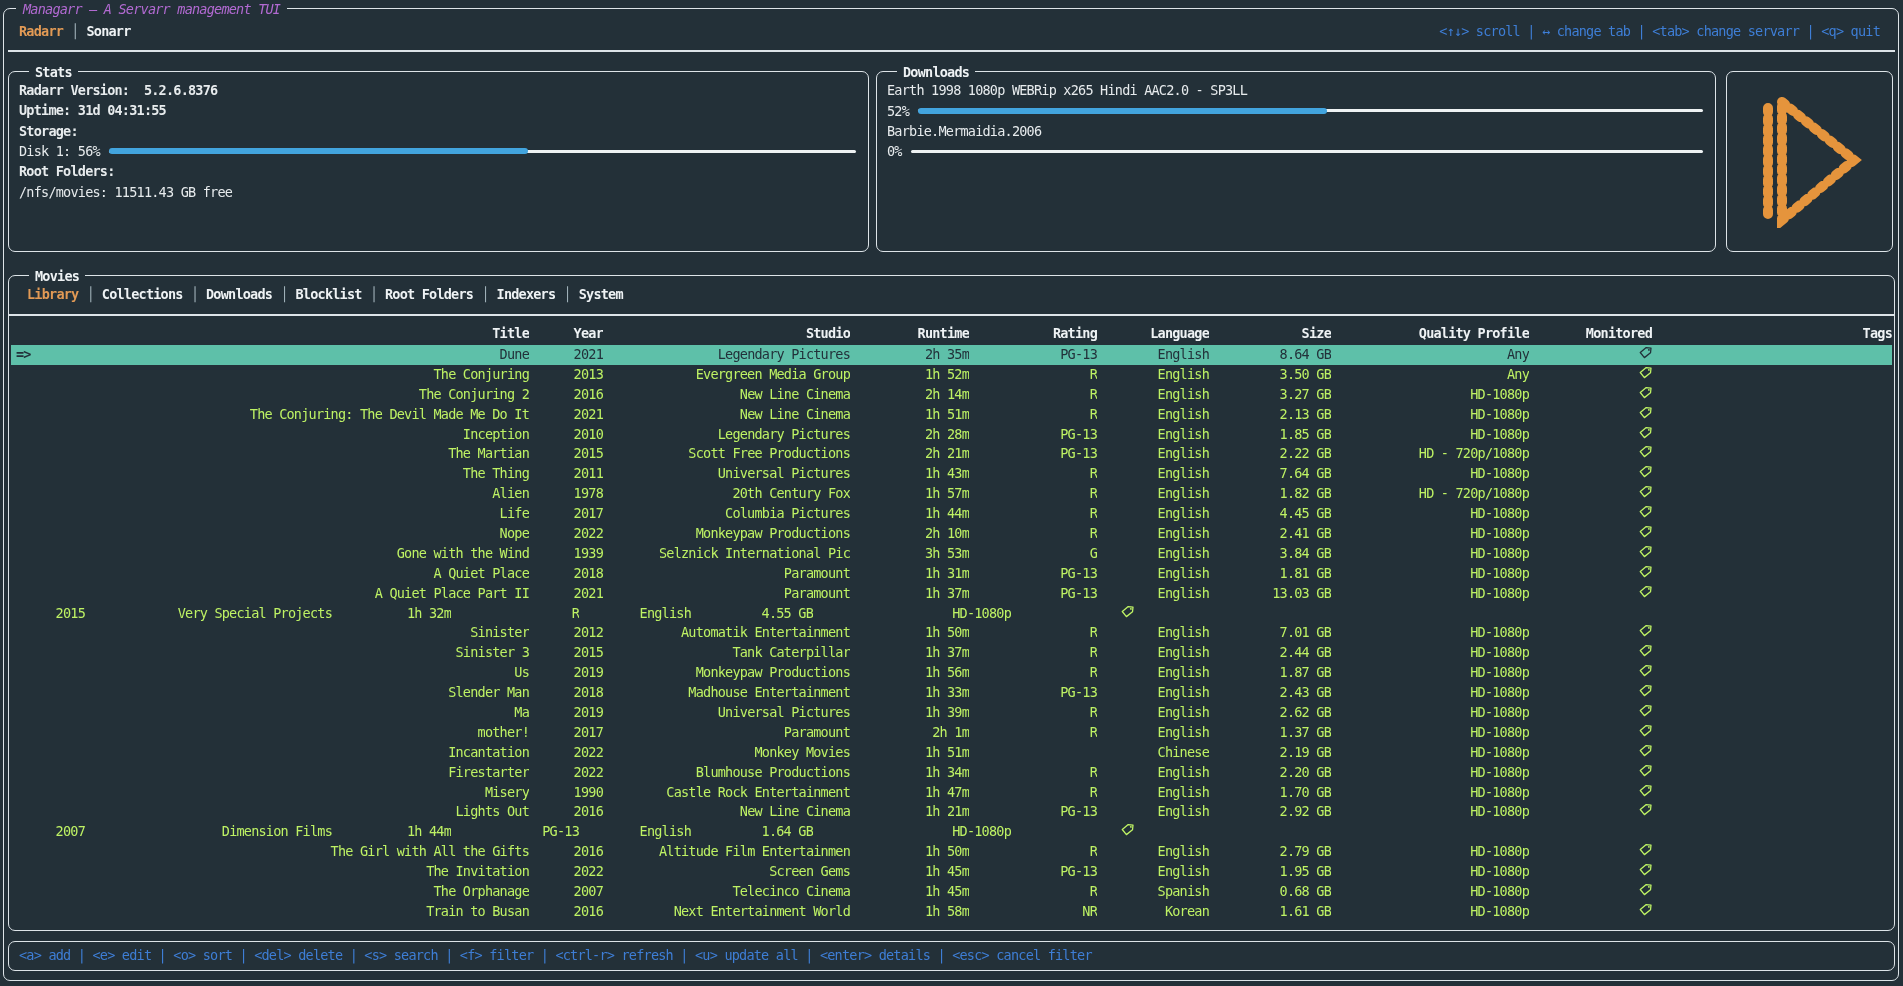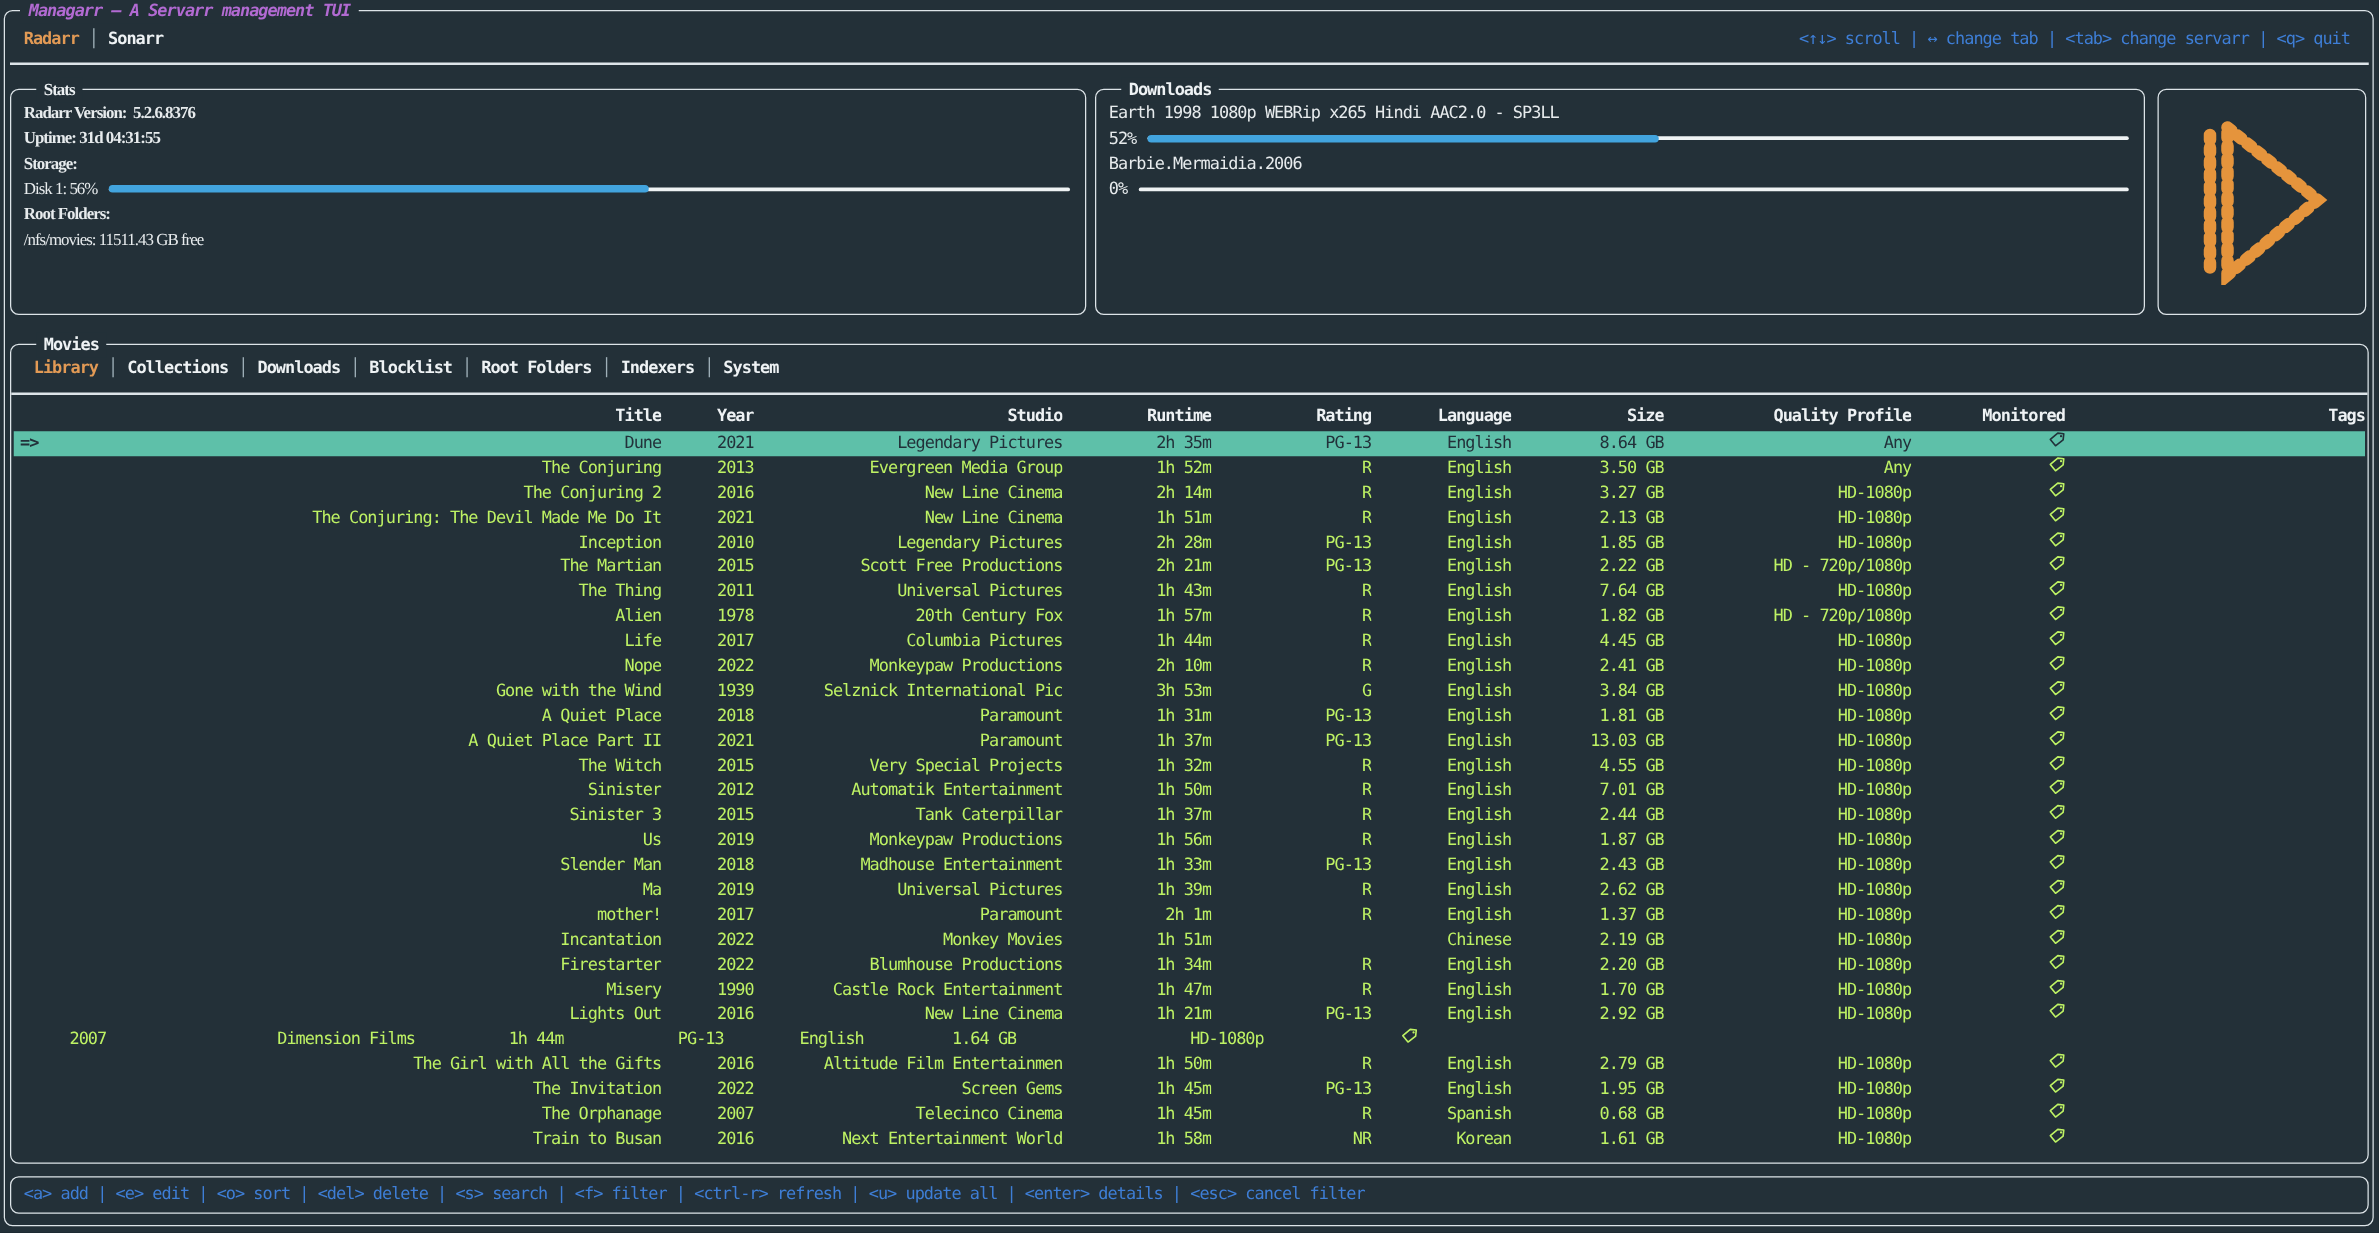--- a/index.html
+++ b/index.html
@@ -10,21 +10,21 @@
     font-family:"DejaVu Sans Mono","Liberation Mono",monospace;
     font-size:13.5px; letter-spacing:-0.78px; color:#e7ebed;
   }
   .box { position:absolute; border:1.5px solid #dde4e8; border-radius:7px; }
   .ptitle {
     position:absolute; top:-10px; left:20px; line-height:20px;
     background:#233038; padding:0 6px; font-weight:bold; color:#eef2f4; white-space:pre;
   }
   .app-title-patch {
     position:absolute; top:-10px; left:12px; line-height:20px;
-    background:#233038; padding:0 7px; font-weight:bold; font-style:italic; white-space:pre;
+    background:#233038; padding:0 7px; font-weight:normal; font-style:italic; white-space:pre;
   }
   .topbar-tabs { position:absolute; top:12px; left:15px; height:20px; line-height:20px; white-space:pre; }
   .topbar-help { position:absolute; top:12px; right:18px; height:20px; line-height:20px; white-space:pre; text-align:right; }
   .tabsep { color:#9fb0b8; font-weight:normal; padding:0 8px; }
   .hline { position:absolute; height:1.5px; background:#dde4e8; }
   .panel-content { position:absolute; left:10px; right:10px; top:0; }
   .sline { height:20.35px; line-height:20.35px; white-space:pre; }
   .bold { font-weight:bold; }
   .gline { display:flex; align-items:center; height:20.35px; }
   .glabel { white-space:pre; flex:0 0 auto; }
@@ -61,21 +61,21 @@
   <div class="box" style="left:3px; top:8px; width:1896px; height:973px;">
     <span class="app-title-patch" style="color:#b26ad2;">Managarr — A Servarr management TUI</span>
 
     <div class="topbar-tabs"><span style="color:#e29a55; font-weight:bold;">Radarr</span><span class="tabsep">│</span><span style="color:#eef2f4; font-weight:bold;">Sonarr</span></div>
 
     <div class="topbar-help blue">&lt;↑↓&gt; scroll | ↔ change tab | &lt;tab&gt; change servarr | &lt;q&gt; quit</div>
   </div>
 
   <div class="hline" style="left:8px; top:50px; width:1887px;"></div>
 
-  <div class="box" style="left:8px; top:71px; width:861px; height:181px;font-family:Liberation Serif, serif;">
+  <div class="box" style="left:8px; top:71px; width:861px; height:181px;">
     <span class="ptitle">Stats</span>
     <div class="panel-content" style="top:8px;">
       <div class="sline bold">Radarr Version:  5.2.6.8376</div>
       <div class="sline bold">Uptime: 31d 04:31:55</div>
       <div class="sline bold">Storage:</div>
       <div class="gline">
         <span class="glabel">Disk 1: 56%</span>
         <div class="gauge">
           <div class="track"></div>
           <div class="fill" style="width: 56%;"></div>
@@ -326,21 +326,20 @@
           <div class="cell c-language">English</div>
           <div class="cell c-size">13.03 GB</div>
           <div class="cell c-quality">HD-1080p</div>
           <div class="cell c-monitored"><svg class="tagicon" width="13" height="13" viewBox="0 0 14 14">
               <path d="M7.2 1.6 L12.4 1.6 L12.4 6.8 L6.4 12.6 L1.4 7.6 Z" fill="none" stroke="currentColor" stroke-width="1.4" stroke-linejoin="round"></path>
               <circle cx="10.3" cy="3.8" r="1" fill="currentColor"></circle>
             </svg></div>
           <div class="cell c-tags"></div>
         </div>
         <div class="trow">
-          <div class="cell c-title">The Witch</div>
           <div class="cell c-year">2015</div>
           <div class="cell c-studio">Very Special Projects</div>
           <div class="cell c-runtime">1h 32m</div>
           <div class="cell c-rating">R</div>
           <div class="cell c-language">English</div>
           <div class="cell c-size">4.55 GB</div>
           <div class="cell c-quality">HD-1080p</div>
           <div class="cell c-monitored"><svg class="tagicon" width="13" height="13" viewBox="0 0 14 14">
               <path d="M7.2 1.6 L12.4 1.6 L12.4 6.8 L6.4 12.6 L1.4 7.6 Z" fill="none" stroke="currentColor" stroke-width="1.4" stroke-linejoin="round"></path>
               <circle cx="10.3" cy="3.8" r="1" fill="currentColor"></circle>

